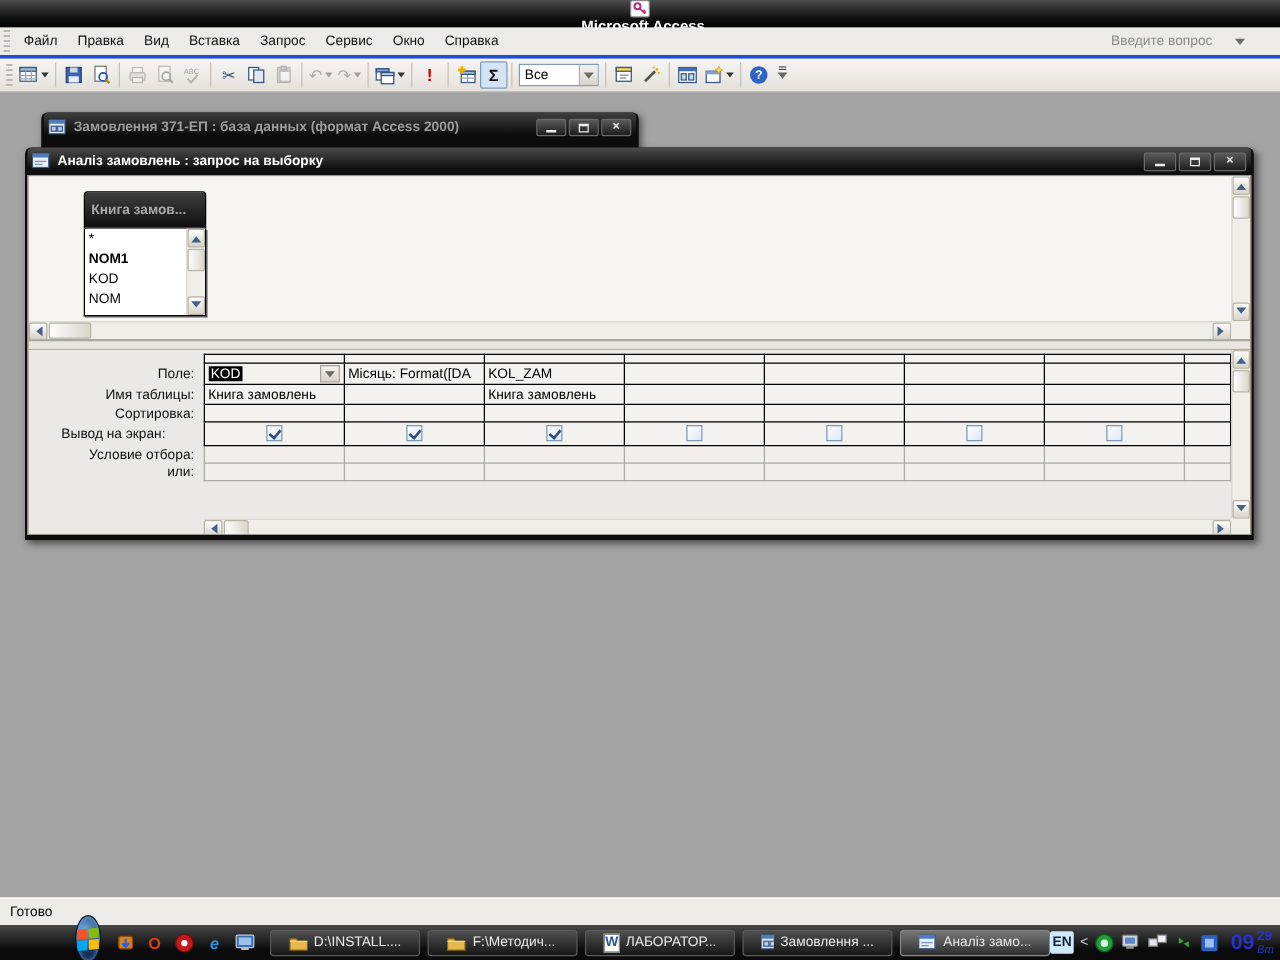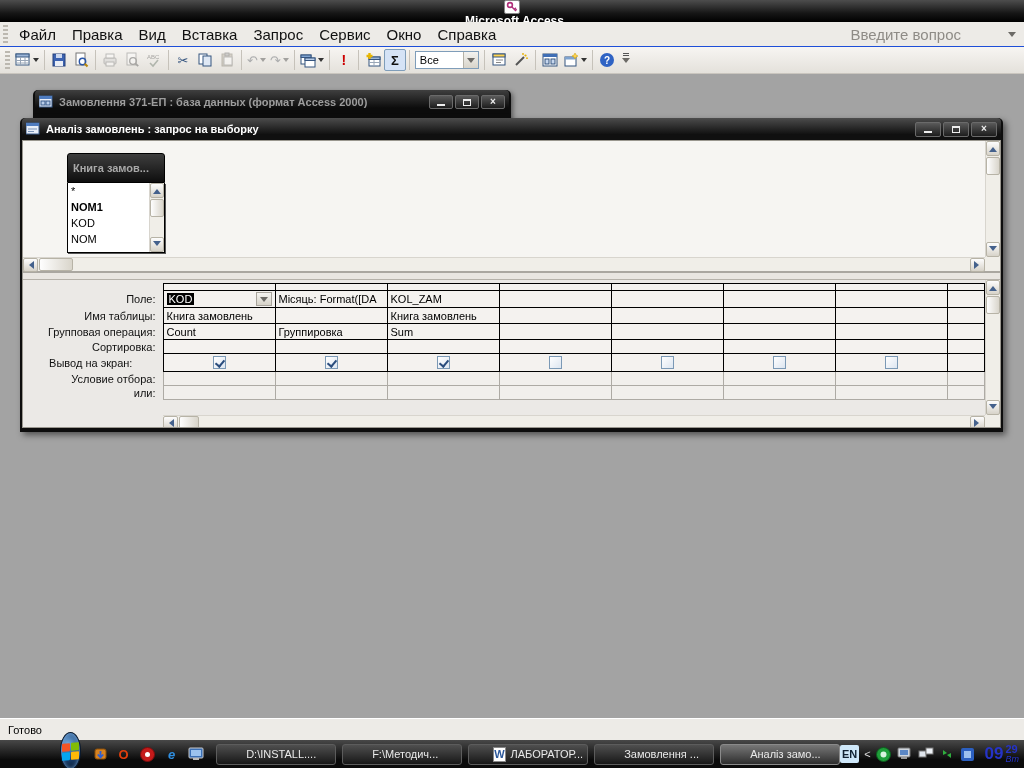--- a/index.html
+++ b/index.html
@@ -19,25 +19,25 @@
     display:flex; align-items:center; justify-content:center; }
   .glyph-min { width:8px; height:2px; background:#eee; margin-top:6px; }
   .glyph-max { width:8px; height:7px; border:1px solid #eee; border-top-width:2px; }
   .glyph-restore { position:relative; width:9px; height:8px; }
   .glyph-restore i { position:absolute; display:block; border:1px solid #eee; border-top-width:2px; width:7px; height:6px; }
   .glyph-restore i:first-child { right:0; top:0; }
   .glyph-restore i:last-child { left:0; bottom:0; background:#333; }
 
   
   .menubar { position:absolute; left:0; top:22px; right:0; height:25px; background:#edebe7;
-    border-bottom:1px solid #1d4ed8; display:flex; align-items:center; font-size:15px; }
+    border-bottom:3px solid #1d4ed8; display:flex; align-items:center; font-size:11px; }
   .draghandle { width:5px; height:18px; margin:0 3px;
     background:repeating-linear-gradient(#bcb8b0 0 2px, transparent 2px 4px); }
   .menuitem { padding:4px 8px; color:#111; }
-  .askbox { margin-left:auto; display:flex; align-items:center; gap:47px; padding-right:8px; color:#8e8b86; }
+  .askbox { margin-left:auto; display:flex; align-items:center; gap:18px; padding-right:28px; color:#8e8b86; }
   .tri-dn { width:0; height:0; border:4px solid transparent; border-top:5px solid #6c6a66; margin-top:4px; }
 
   
   .toolbar { position:absolute; left:0; top:47px; right:0; height:27px;
     background:linear-gradient(#f7f5f2,#e4e1db); border-bottom:1px solid #c9c5be;
     display:flex; align-items:center; padding-left:2px; }
   .tbtn { height:22px; min-width:22px; display:flex; align-items:center; justify-content:center;
     border:1px solid transparent; border-radius:2px; padding:0 1px; }
   .tbtn.pressed { border-color:#7f9db9; background:#d5e3f6; }
   .tbtn .mini { width:0;height:0;border:3px solid transparent;border-top:4px solid #333;margin-left:2px;margin-top:3px; }
@@ -143,21 +143,21 @@
     background:radial-gradient(circle at 35% 30%, #6fa8e0, #173a66 60%, #04101f);
     border:1px solid #0a1a2e; box-shadow:0 0 4px #7fb2e8 inset; display:flex; align-items:center; justify-content:center; z-index:3; }
   .flag { display:grid; grid-template-columns:8px 8px; grid-template-rows:8px 8px; gap:1px; transform:skewY(-6deg); }
   .flag i { border-radius:1px; }
   .ql { display:flex; align-items:center; gap:7px; margin-right:12px; }
   .qlicon { width:17px; height:17px; display:flex; align-items:center; justify-content:center;
     font-size:13px; font-weight:bold; }
   .tbtns { display:flex; gap:6px; align-items:center; }
   .taskbtn { width:120px; height:21px; border:1px solid #5c5c5c; border-radius:3px;
     background:linear-gradient(#4f4f4f,#171717); color:#e9e9e9; font-size:11px;
-    display:flex; align-items:center; gap:5px; padding:0 24px; overflow:hidden; white-space:nowrap; }
+    display:flex; align-items:center; gap:5px; padding:0 14px; overflow:hidden; white-space:nowrap; }
   .taskbtn.active { background:linear-gradient(#777,#2e2e2e); border-color:#8a8a8a; }
   .tray { margin-left:auto; display:flex; align-items:center; gap:5px; }
   .lang { width:19px; height:18px; background:#cfe8fa; color:#123; font-size:11px; font-weight:bold;
     display:flex; align-items:center; justify-content:center; border-radius:2px; }
   .trchev { color:#ddd; font-size:11px; }
   .trayicon { width:16px; height:16px; display:flex; align-items:center; justify-content:center; }
   .clock { display:flex; align-items:center; gap:2px; color:#2533c8; margin-left:4px; margin-right:2px; }
   .clock .hh { font-size:17px; font-weight:bold; }
   .clock .stack { display:flex; flex-direction:column; line-height:1; }
   .clock .mm { font-size:11px; font-weight:bold; }
@@ -497,31 +497,20 @@
                 <td class="lbl">Имя таблицы:</td>
                 <td class="d">Книга замовлень</td>
                 <td class="d"></td>
                 <td class="d">Книга замовлень</td>
                 <td class="d"></td>
                 <td class="d"></td>
                 <td class="d"></td>
                 <td class="d"></td>
                 <td class="d"></td>
               </tr>
-              <tr class="r-total">
-                <td class="lbl">Групповая операция:</td>
-                <td class="d">Count</td>
-                <td class="d">Группировка</td>
-                <td class="d">Sum</td>
-                <td class="d"></td>
-                <td class="d"></td>
-                <td class="d"></td>
-                <td class="d"></td>
-                <td class="d"></td>
-              </tr>
               <tr class="r-sort">
                 <td class="lbl">Сортировка:</td>
                 <td class="d"></td>
                 <td class="d"></td>
                 <td class="d"></td>
                 <td class="d"></td>
                 <td class="d"></td>
                 <td class="d"></td>
                 <td class="d"></td>
                 <td class="d"></td>

